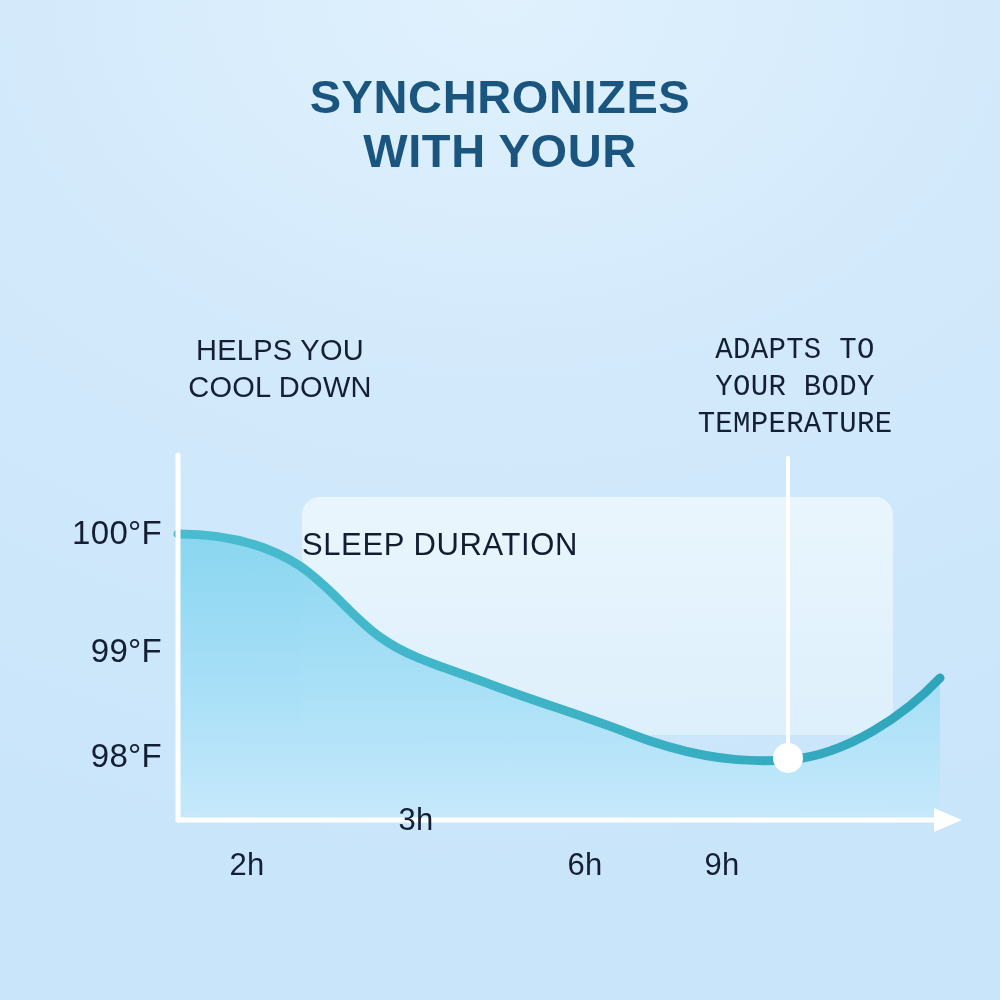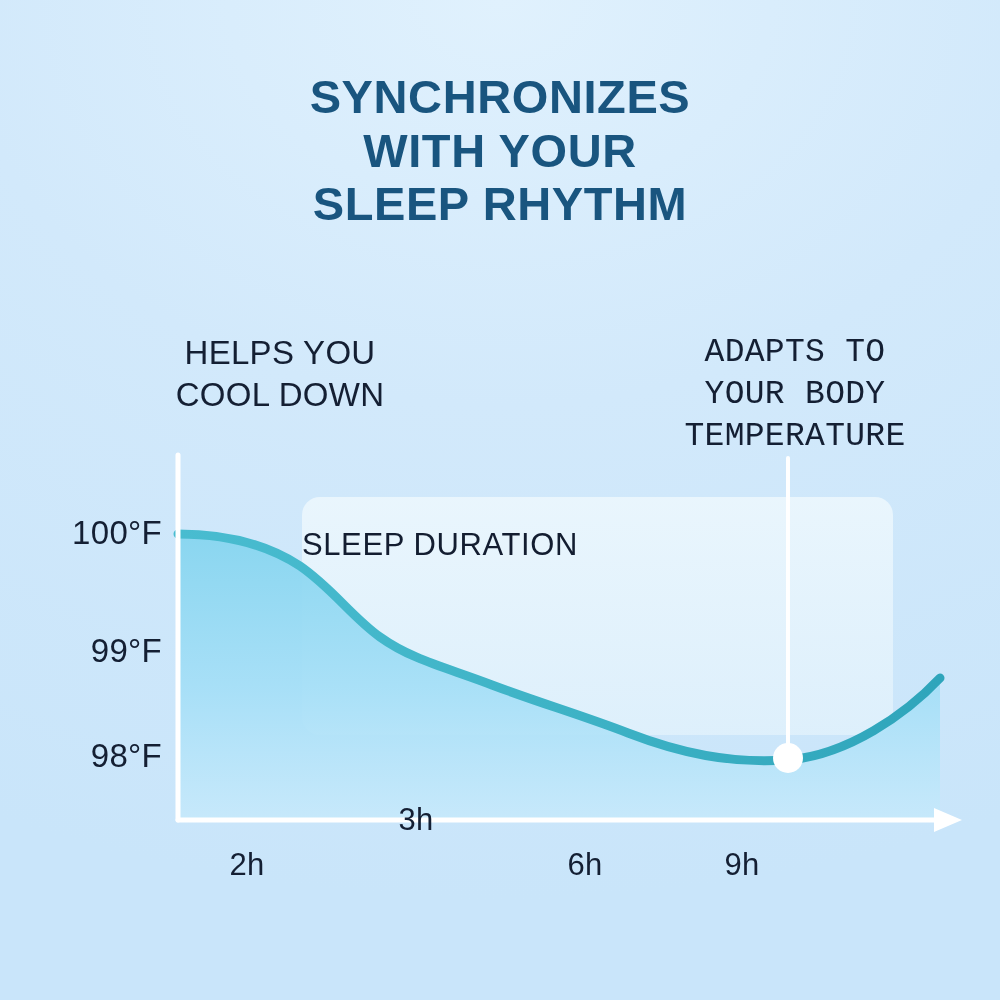--- a/index.html
+++ b/index.html
@@ -36,21 +36,21 @@
     font-weight: 700;
     color: #19557f;
     text-transform: uppercase;
   }
   #title-block .tline { display: block; }
 
   
   .caption {
     position: absolute;
     text-align: center;
-    font-size: 33px;
+    font-size: 29px;
     font-weight: 400;
     color: #141f33;
     line-height: 1.28;
     letter-spacing: 0.3px;
     text-transform: uppercase;
   }
   .caption .cline { display: block; white-space: nowrap; }
 
   #caption-left {
     left: 120px;
@@ -106,21 +106,20 @@
   }
 </style>
 </head>
 <body>
 
 <div id="scene">
 
   <div id="title-block">
     <span class="tline">SYNCHRONIZES</span>
     <span class="tline">WITH YOUR</span>
-    <span class="tline">SLEEP RHYTHM</span>
   </div>
 
   <div id="chart">
     <svg width="1000" height="1000" viewBox="0 0 1000 1000" xmlns="http://www.w3.org/2000/svg">
       <defs>
         <linearGradient id="areaGrad" x1="0" y1="0" x2="0" y2="1">
           <stop offset="0%" stop-color="#86d5ef" stop-opacity="0.95"></stop>
           <stop offset="55%" stop-color="#a5dff7" stop-opacity="0.92"></stop>
           <stop offset="100%" stop-color="#c6e9fb" stop-opacity="0.85"></stop>
         </linearGradient>
@@ -181,15 +180,15 @@
     <span class="cline">TEMPERATURE</span>
   </div>
 
   <div class="ytick" style="top:514px">100°F</div>
   <div class="ytick" style="top:632px">99°F</div>
   <div class="ytick" style="top:737px">98°F</div>
 
   <div class="xtick" style="left:247px; top:847px">2h</div>
   <div class="xtick" style="left:416px; top:802px">3h</div>
   <div class="xtick" style="left:585px; top:847px">6h</div>
-  <div class="xtick" style="left:742px; top:847px">9h</div>
+  <div class="xtick" style="left:722px; top:847px">9h</div>
 
 </div>
 
 </body></html>

